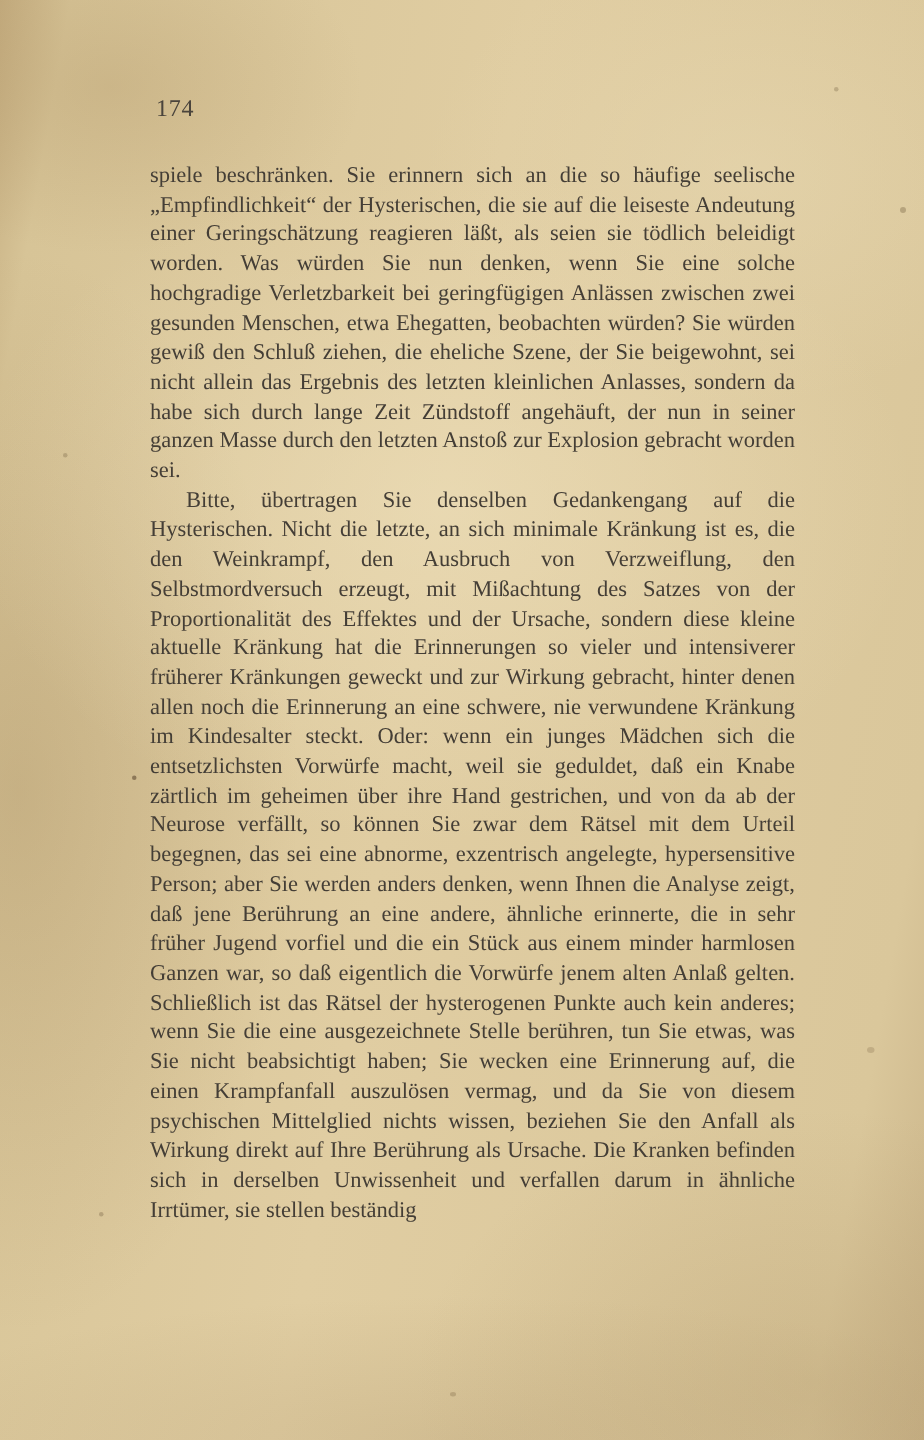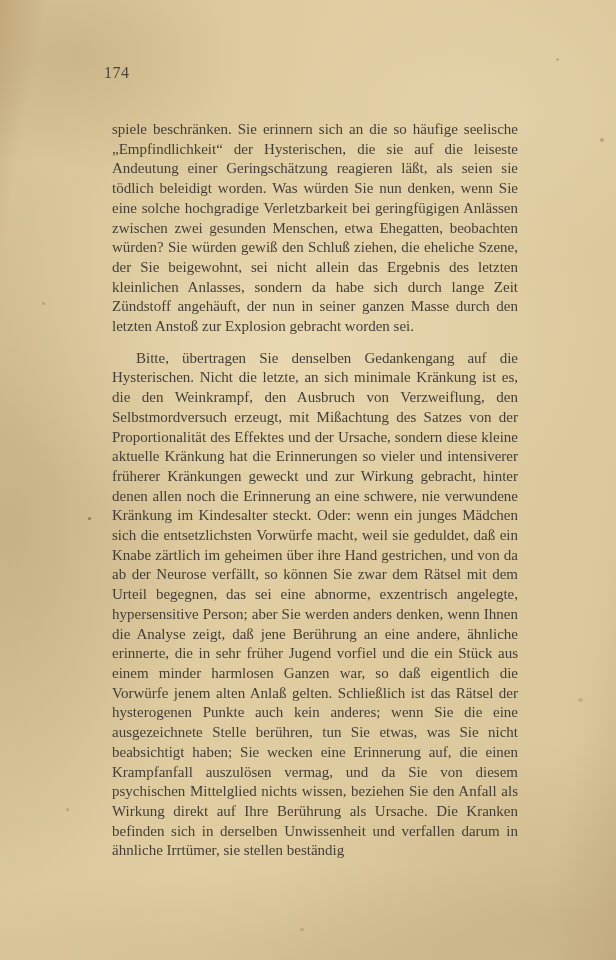--- a/index.html
+++ b/index.html
@@ -35,21 +35,21 @@
     position: absolute;
     left: 100px;
     top: 108px;
     width: 430px;
     font-size: 15px;
     line-height: 19.7px;
     text-align: justify;
     color: #443e36;
     text-rendering: optimizeLegibility;
   }
-  .text-block p { margin: 12px; }
+  .text-block p { margin: 0; }
   .text-block p.indent { text-indent: 24px; }
   .speck { position: absolute; border-radius: 50%; }
 </style>
 </head>
 <body>
 
 <div class="scan-page">
 
   <div class="page-number">174</div>
 

